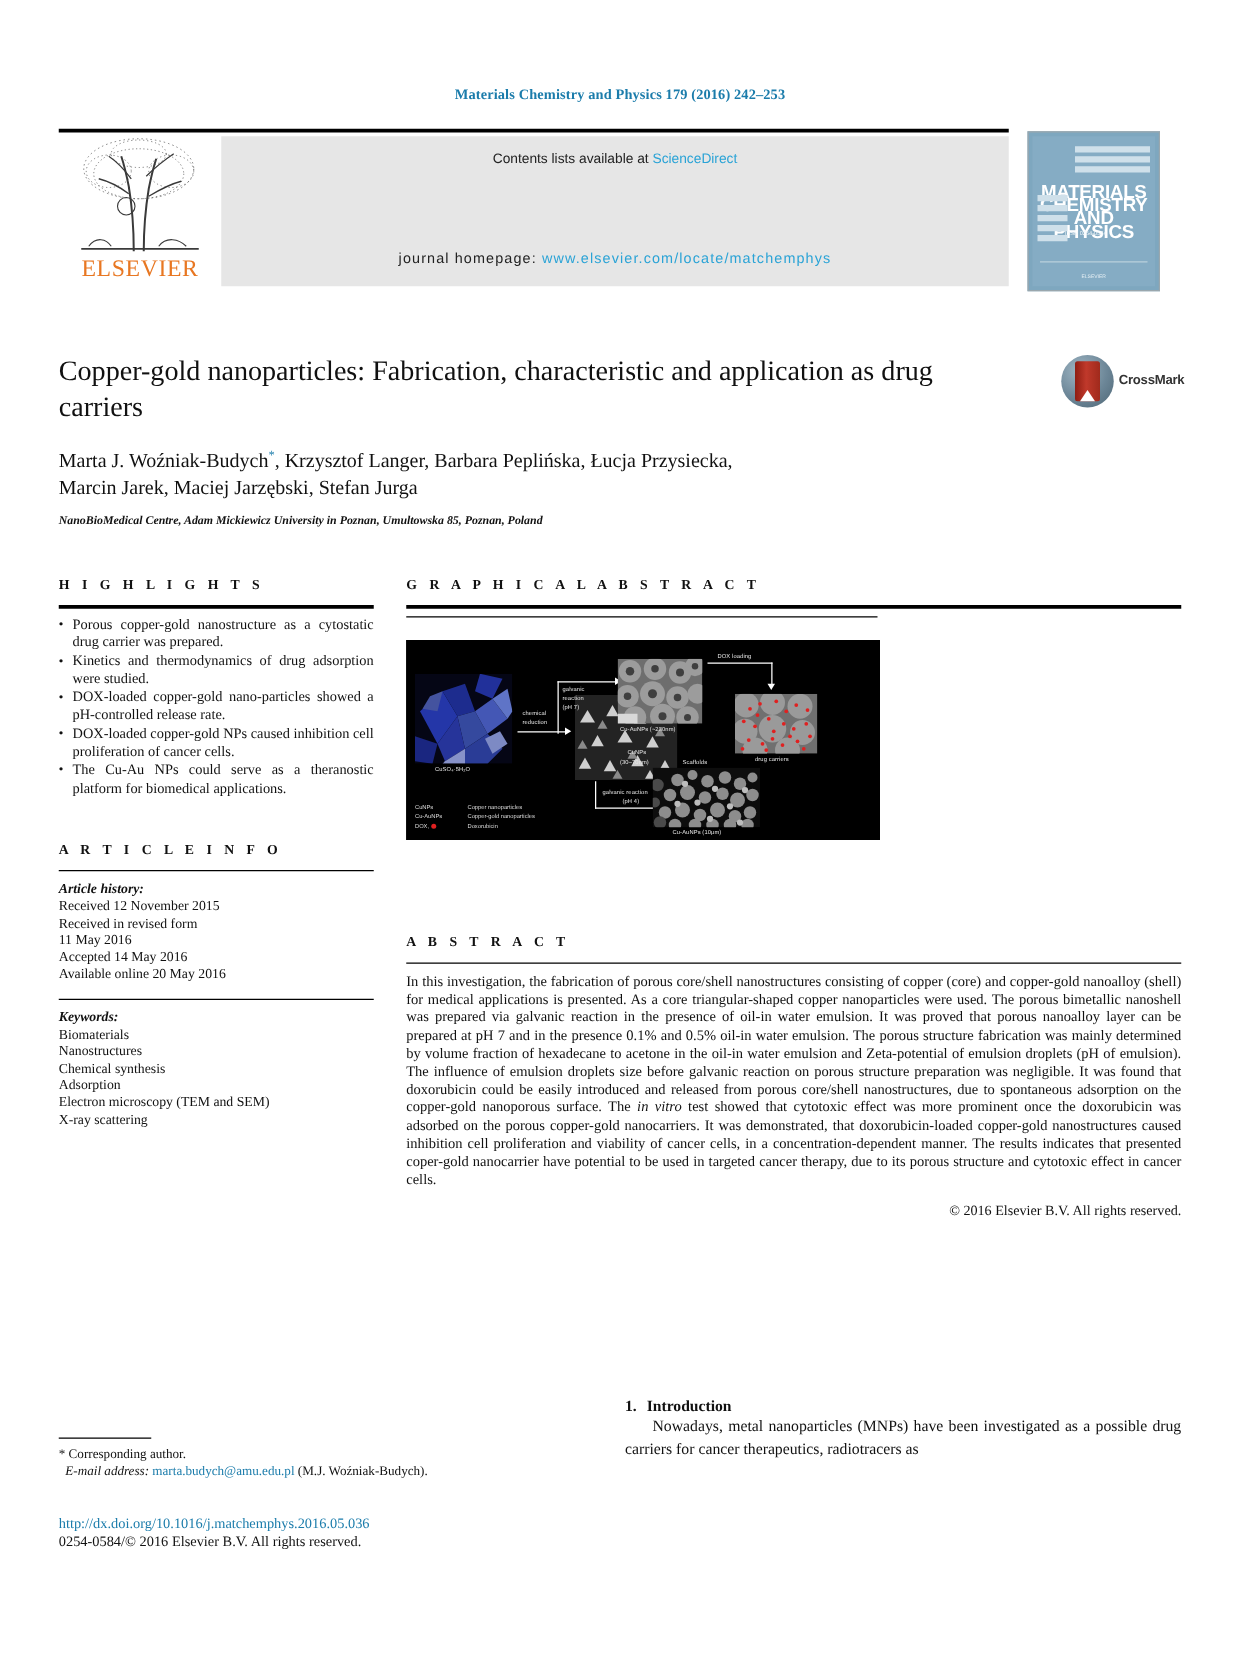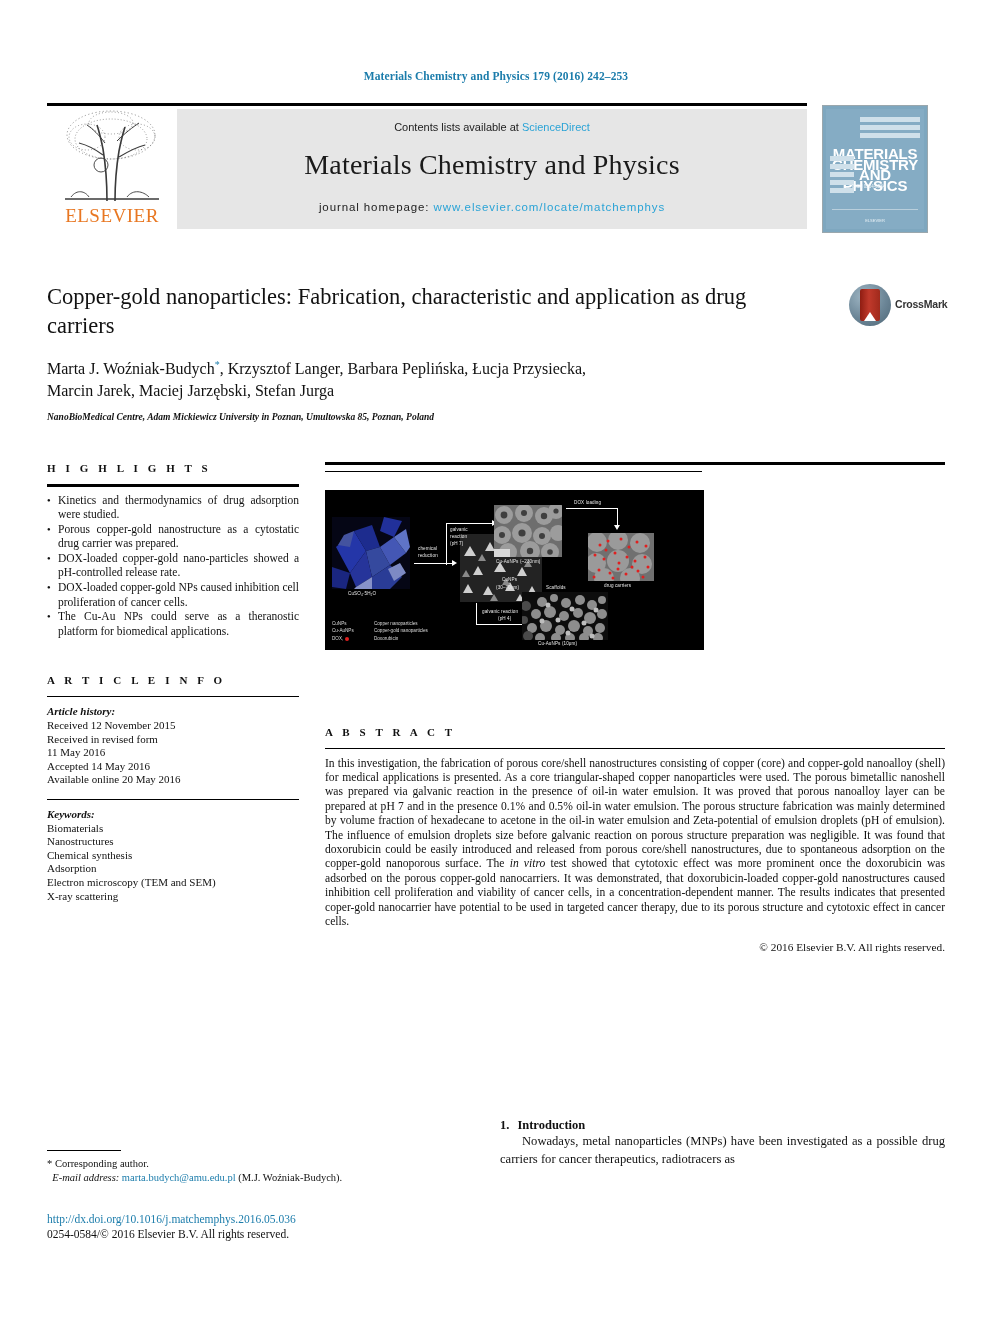--- a/index.html
+++ b/index.html
@@ -485,21 +485,20 @@
           </g>
         </svg>
       </div>
       <div class="elsevier-word">ELSEVIER</div>
     </div>
 
     <div class="masthead-center">
       <div class="contents-line">
         <span>Contents lists available at </span><span class="sd">ScienceDirect</span>
       </div>
-      <div class="journal-title">Materials Chemistry and Physics</div>
       <div class="homepage-line">
         <span>journal homepage: </span><span class="url">www.elsevier.com/locate/matchemphys</span>
       </div>
     </div>
 
     <div class="cover-thumb">
       <div class="cover-inner">
         <div class="cover-band" style="left:34px;top:8px;width:60px;"></div>
         <div class="cover-band" style="left:34px;top:16px;width:60px;"></div>
         <div class="cover-band" style="left:34px;top:24px;width:60px;"></div>
@@ -536,22 +535,22 @@
     </div>
 
     <div class="affiliation">NanoBioMedical Centre, Adam Mickiewicz University in Poznan, Umultowska 85, Poznan, Poland</div>
   </div>
 
   <div class="col-left">
 
     <div class="sec-head">H I G H L I G H T S</div>
     <div class="rule-thick"></div>
     <ul class="highlights">
+      <li>Porous copper-gold nanostructure as a cytostatic drug carrier was prepared.</li>
       <li>Kinetics and thermodynamics of drug adsorption were studied.</li>
-      <li>Porous copper-gold nanostructure as a cytostatic drug carrier was prepared.</li>
       <li>DOX-loaded copper-gold nano-particles showed a pH-controlled release rate.</li>
       <li>DOX-loaded copper-gold NPs caused inhibition cell proliferation of cancer cells.</li>
       <li>The Cu-Au NPs could serve as a theranostic platform for biomedical applications.</li>
     </ul>
 
     <div style="height:36px"></div>
 
     <div class="sec-head">A R T I C L E  I N F O</div>
     <div class="rule-thin"></div>
 
@@ -569,20 +568,21 @@
     <div class="info-line">Biomaterials</div>
     <div class="info-line">Nanostructures</div>
     <div class="info-line">Chemical synthesis</div>
     <div class="info-line">Adsorption</div>
     <div class="info-line">Electron microscopy (TEM and SEM)</div>
     <div class="info-line">X-ray scattering</div>
   </div>
 
   <div class="col-right">
 
+    <div class="sec-head">G R A P H I C A L  A B S T R A C T</div>
     <div class="rule-thick"></div>
     <div class="rule-thin" style="width:377px;"></div>
 
     <div class="ga-figure">
 
       <div class="ga-panel" style="left:6px;top:26px;width:78px;height:72px;">
         <svg width="78" height="72" viewBox="0 0 78 72">
           <rect width="78" height="72" fill="#050615"></rect>
           <polygon points="4,30 22,14 34,34 18,56" fill="#2436a8"></polygon>
           <polygon points="22,14 40,8 48,30 34,34" fill="#1d2c8e"></polygon>

